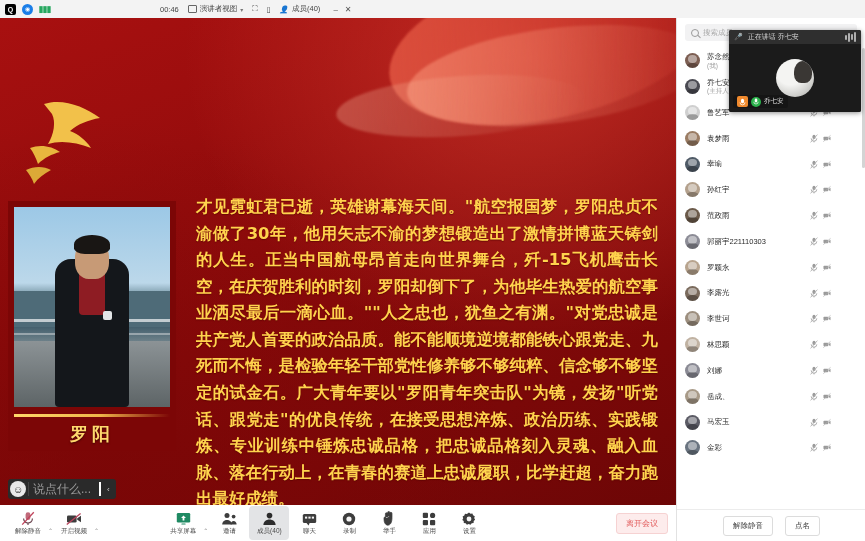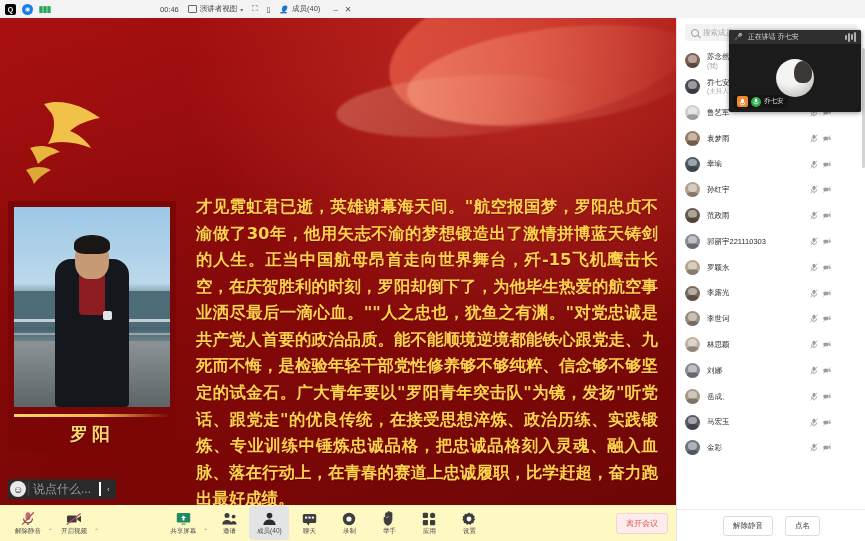--- a/index.html
+++ b/index.html
@@ -117,21 +117,21 @@
     width:16px; height:16px; border-radius:50%; background:#e9e9e9; color:#333;
     display:flex; align-items:center; justify-content:center; font-size:10px; flex:none;
   }
   .cb-ph { font-size:12px; color:#9a9a9a; padding:0 8px 0 4px; border-left:1px solid #444;
            border-right:2px solid #ffffff; height:14px; line-height:14px; }
   .cb-col { font-size:8px; color:#cfcfcf; padding:0 4px; }
 
   
   .toolbar {
     position:absolute; left:0; top:505px; width:676px; height:36px;
-    background:#fef9c3; display:flex; align-items:center;
+    background:#ffffff; display:flex; align-items:center;
   }
   .tool {
     display:flex; flex-direction:column; align-items:center; justify-content:center;
     width:40px; height:34px; gap:1px; cursor:pointer; border-radius:4px;
   }
   .tool.sel { background:#e3e4e6; }
   .t-ic { height:16px; display:flex; align-items:flex-end; justify-content:center; }
   .t-lb { font-size:6.5px; color:#4a4a4a; white-space:nowrap; }
   .t-car { font-size:6px; color:#8a8a8a; align-self:flex-end; margin:0 1px 6px 0; }
   .tgroup-left { display:flex; align-items:flex-end; padding-left:8px; }

